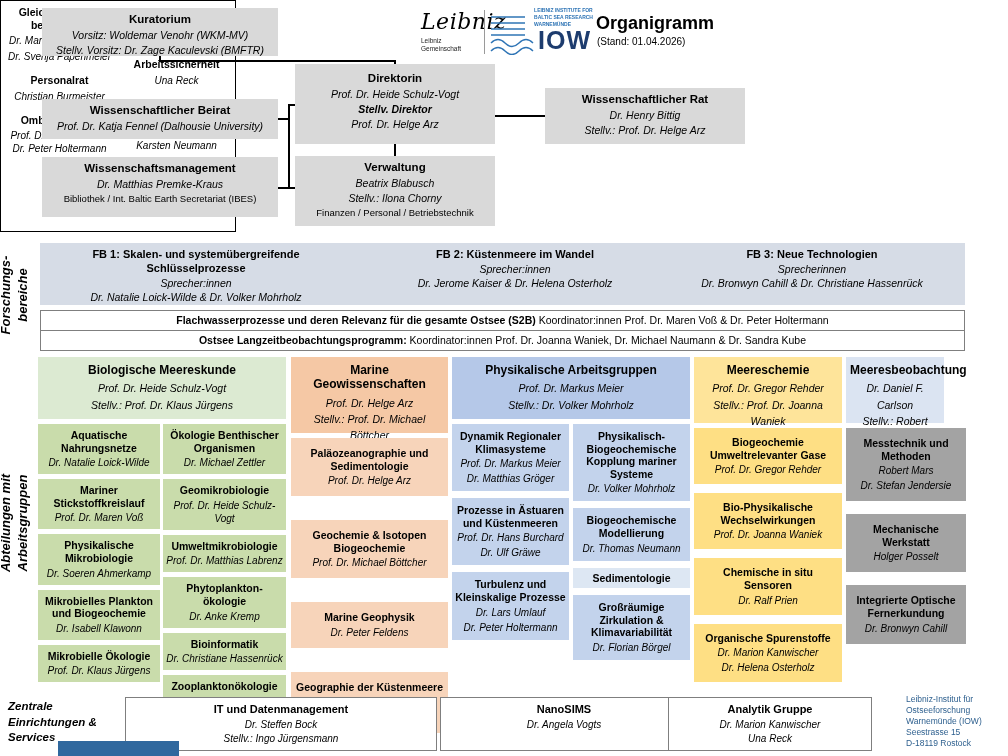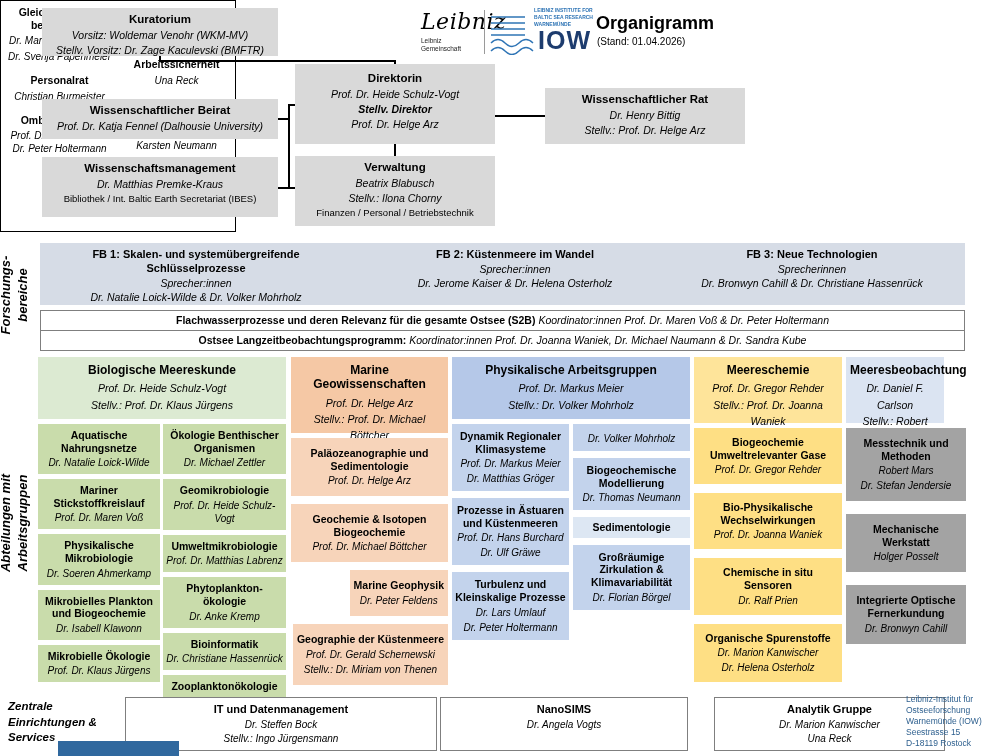--- a/index.html
+++ b/index.html
@@ -42,39 +42,39 @@
   #lbl-zentrale { left:8px; top:699px; font-weight:bold; font-style:italic; font-size:11.5px; line-height:1.35; white-space:pre-line; }
 
   
   .fb { position:absolute; background:#d6dce6; text-align:center; padding:5px 8px; height:62px; }
   .fbt { font-weight:bold; font-size:11px; line-height:1.25; }
   .fbs, .fbn { font-style:italic; font-size:10.5px; line-height:1.3; margin-top:1px; }
 
   
   .bar { position:absolute; left:40px; width:925px; height:21px; background:#fff; border:1px solid #7f7f7f; text-align:center; font-size:10.5px; line-height:19px; }
   .bar .bb { font-weight:bold; }
-  .bar .bi2 { font-style:italic; }
+  .bar .bi2 { }
 
   
   .dhdr { position:absolute; text-align:center; padding:6px 4px; }
   .dhdr .dt { font-weight:bold; font-size:12px; margin-bottom:3px; line-height:1.2; }
   .dhdr .dn { font-style:italic; font-size:10.5px; line-height:1.55; }
   .hdr-bio { background:#dcead2; }
   .hdr-geo { background:#f5c8a5; }
   .hdr-phys { background:#b5c8e8; }
   .hdr-chem { background:#fee49a; }
   .hdr-beob { background:#dbe4f2; }
 
   
   .gcol { position:absolute; display:flex; flex-direction:column; }
   .grp { text-align:center; padding:5px 3px; }
   .grp .gt { font-weight:bold; font-size:10.5px; line-height:1.2; }
   .grp .gn { font-style:italic; font-size:10px; line-height:1.3; margin-top:2px; }
   .col-bio { gap:5px; } .col-bio .grp { background:#c9dcab; }
-  .col-geo { gap:8px;align-items:flex-end; } .col-geo .grp { background:#f7d4ba; padding:9px 4px; }
+  .col-geo { gap:24px; } .col-geo .grp { background:#f7d4ba; padding:9px 4px; }
   .col-phys { gap:7px; } .col-phys .grp { background:#c3d3ec; padding:6px 3px; }
   .col-chem { gap:9px; } .col-chem .grp { background:#fedf84; padding:8px 4px; }
   .col-beob { gap:13px; } .col-beob .grp { background:#a3a3a3; padding:9px 4px; }
   .grp.light { background:#dde7f3 !important; padding:4px 3px; }
 
   
   .svc { position:absolute; top:697px; height:54px; background:#fff; border:1px solid #7f7f7f; text-align:center; padding:5px 4px; }
   .svc .st { font-weight:bold; font-size:11px; margin-bottom:3px; }
   .svc .sn { font-style:italic; font-size:10px; line-height:1.4; }
   #address { left:906px; top:694px; width:100px; font-size:8.5px; line-height:1.3; color:#2d5f8e; }
@@ -334,20 +334,21 @@
         <div class="gn">Dr. Ulf Gräwe</div>
       </div>
       <div class="grp">
         <div class="gt">Turbulenz und Kleinskalige Prozesse</div>
         <div class="gn">Dr. Lars Umlauf</div>
         <div class="gn">Dr. Peter Holtermann</div>
       </div>
     </div>
   <div class="gcol col-phys" style="left:573px;top:424px;width:117px;">
       <div class="grp">
+        <div class="gt">Physikalisch-Biogeochemische Kopplung mariner Systeme</div>
         <div class="gn">Dr. Volker Mohrholz</div>
       </div>
       <div class="grp">
         <div class="gt">Biogeochemische Modellierung</div>
         <div class="gn">Dr. Thomas Neumann</div>
       </div>
       <div class="grp light">
         <div class="gt">Sedimentologie</div>
       </div>
       <div class="grp">
@@ -412,21 +413,21 @@
         <div>Dr. Steffen Bock</div>
         <div>Stellv.: Ingo Jürgensmann</div>
       </div>
   </div>
   <div class="svc" style="left:440px;width:248px;">
     <div class="st">NanoSIMS</div>
     <div class="sn">
         <div>Dr. Angela Vogts</div>
       </div>
   </div>
-  <div class="svc" style="left:714px;width:231px;">
+  <div class="svc" style="left:668px;width:204px;">
     <div class="st">Analytik Gruppe</div>
     <div class="sn">
         <div>Dr. Marion Kanwischer</div>
         <div>Una Reck</div>
       </div>
   </div>
 
   <div id="address" class="abs">
       <div>Leibniz-Institut für</div>
       <div>Ostseeforschung</div>

